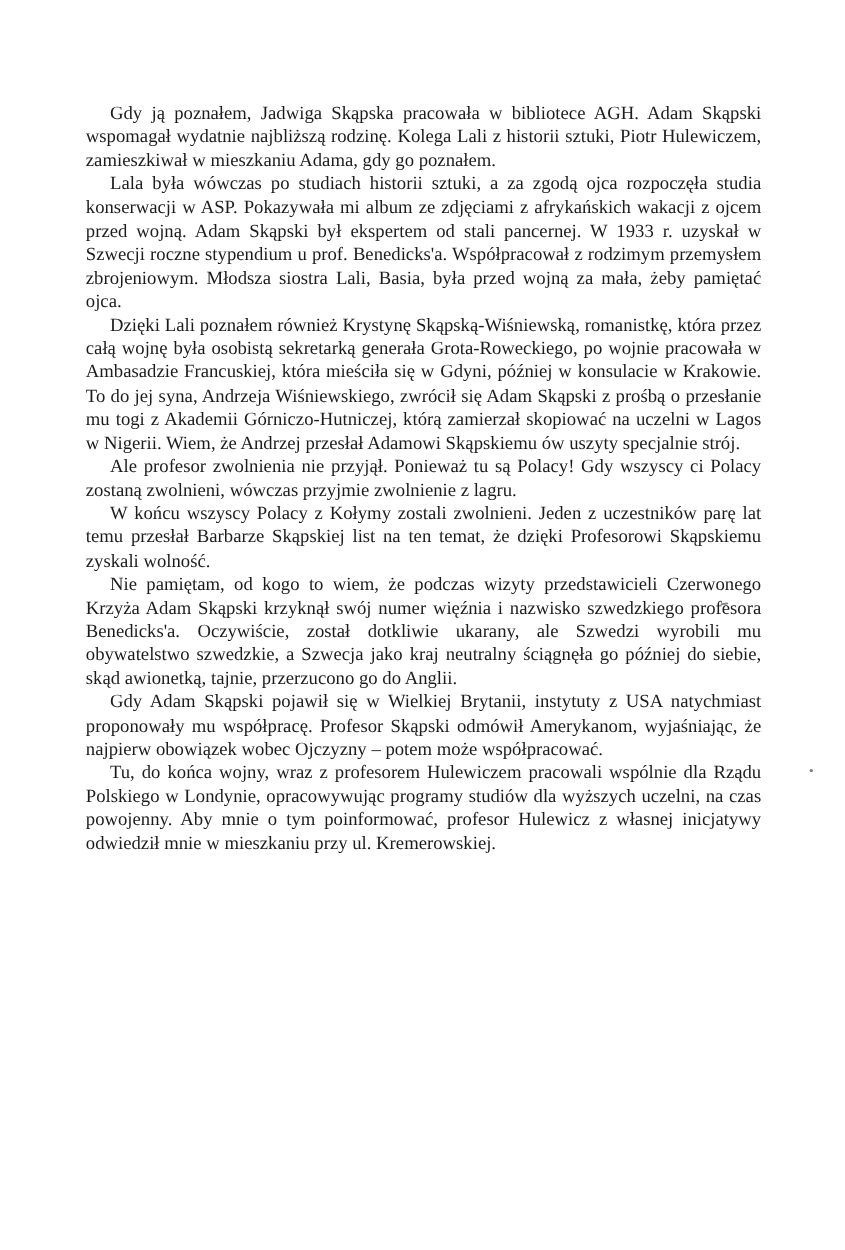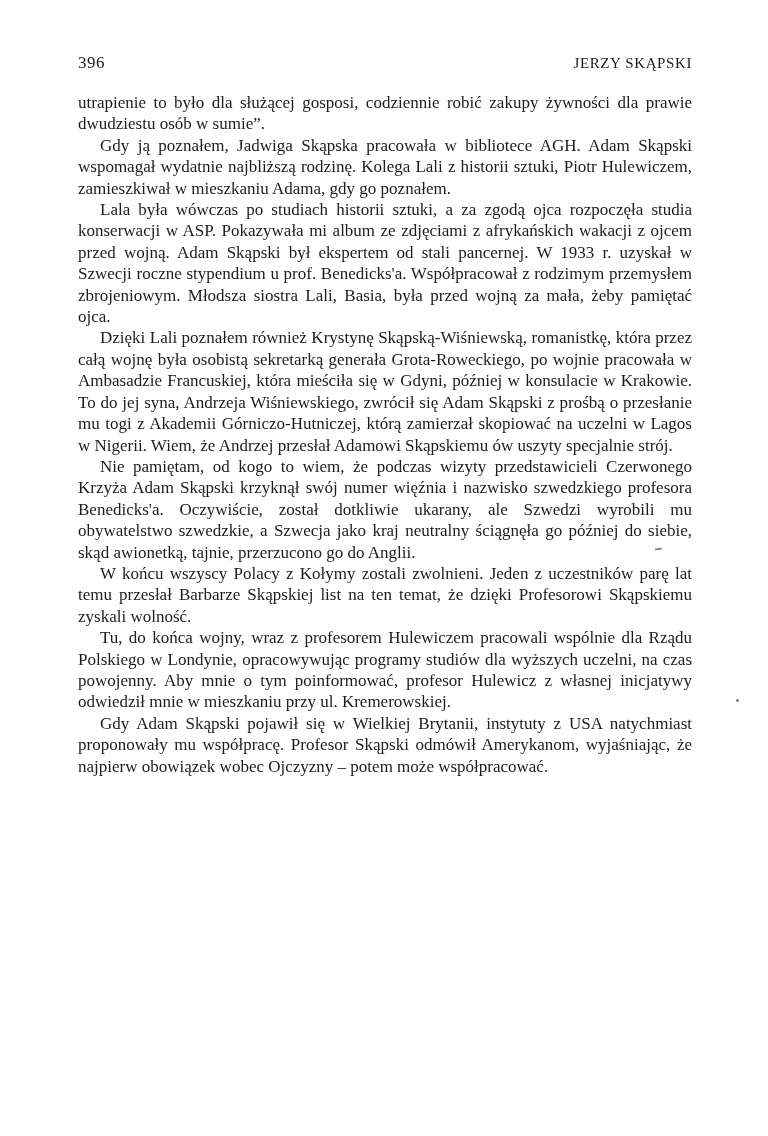--- a/index.html
+++ b/index.html
@@ -69,31 +69,27 @@
     width: 3px;
     height: 3px;
     background: #7d7d7d;
     border-radius: 50%;
   }
 </style>
 </head>
 <body>
 
 <div class="page">
-  <header class="page-header">
-    <span class="page-number">396</span>
-    <span class="running-head">JERZY SKĄPSKI</span>
-  </header>
 
   <main class="document-body">
-      <p class="noindent">utrapienie to było dla służącej gosposi, codziennie robić zakupy żywności dla prawie dwudziestu osób w sumie”.</p>
       <p class="">Gdy ją poznałem, Jadwiga Skąpska pracowała w bibliotece AGH. Adam Skąpski wspomagał wydatnie najbliższą rodzinę. Kolega Lali z historii sztuki, Piotr Hulewiczem, zamieszkiwał w mieszkaniu Adama, gdy go poznałem.</p>
       <p class="">Lala była wówczas po studiach historii sztuki, a za zgodą ojca rozpoczęła studia konserwacji w ASP. Pokazywała mi album ze zdjęciami z afrykańskich wakacji z ojcem przed wojną. Adam Skąpski był ekspertem od stali pancernej. W 1933 r. uzyskał w Szwecji roczne stypendium u prof. Benedicks'a. Współpracował z rodzimym przemysłem zbrojeniowym. Młodsza siostra Lali, Basia, była przed wojną za mała, żeby pamiętać ojca.</p>
       <p class="">Dzięki Lali poznałem również Krystynę Skąpską-Wiśniewską, romanistkę, która przez całą wojnę była osobistą sekretarką generała Grota-Roweckiego, po wojnie pracowała w Ambasadzie Francuskiej, która mieściła się w Gdyni, później w konsulacie w Krakowie. To do jej syna, Andrzeja Wiśniewskiego, zwrócił się Adam Skąpski z prośbą o przesłanie mu togi z Akademii Górniczo-Hutniczej, którą zamierzał skopiować na uczelni w Lagos w Nigerii. Wiem, że Andrzej przesłał Adamowi Skąpskiemu ów uszyty specjalnie strój.</p>
+      <p class="">Ale profesor zwolnienia nie przyjął. Ponieważ tu są Polacy! Gdy wszyscy ci Polacy zostaną zwolnieni, wówczas przyjmie zwolnienie z lagru.</p>
+      <p class="">W końcu wszyscy Polacy z Kołymy zostali zwolnieni. Jeden z uczestników parę lat temu przesłał Barbarze Skąpskiej list na ten temat, że dzięki Profesorowi Skąpskiemu zyskali wolność.</p>
       <p class="">Nie pamiętam, od kogo to wiem, że podczas wizyty przedstawicieli Czerwonego Krzyża Adam Skąpski krzyknął swój numer więźnia i nazwisko szwedzkiego profesora Benedicks'a. Oczywiście, został dotkliwie ukarany, ale Szwedzi wyrobili mu obywatelstwo szwedzkie, a Szwecja jako kraj neutralny ściągnęła go później do siebie, skąd awionetką, tajnie, przerzucono go do Anglii.</p>
-      <p class="">W końcu wszyscy Polacy z Kołymy zostali zwolnieni. Jeden z uczestników parę lat temu przesłał Barbarze Skąpskiej list na ten temat, że dzięki Profesorowi Skąpskiemu zyskali wolność.</p>
+      <p class="">Gdy Adam Skąpski pojawił się w Wielkiej Brytanii, instytuty z USA natychmiast proponowały mu współpracę. Profesor Skąpski odmówił Amerykanom, wyjaśniając, że najpierw obowiązek wobec Ojczyzny – potem może współpracować.</p>
       <p class="">Tu, do końca wojny, wraz z profesorem Hulewiczem pracowali wspólnie dla Rządu Polskiego w Londynie, opracowywując programy studiów dla wyższych uczelni, na czas powojenny. Aby mnie o tym poinformować, profesor Hulewicz z własnej inicjatywy odwiedził mnie w mieszkaniu przy ul. Kremerowskiej.</p>
-      <p class="">Gdy Adam Skąpski pojawił się w Wielkiej Brytanii, instytuty z USA natychmiast proponowały mu współpracę. Profesor Skąpski odmówił Amerykanom, wyjaśniając, że najpierw obowiązek wobec Ojczyzny – potem może współpracować.</p>
     </main>
 
   <span class="speck-dash"></span>
   <span class="speck-dot"></span>
 </div>
 
 </body></html>

